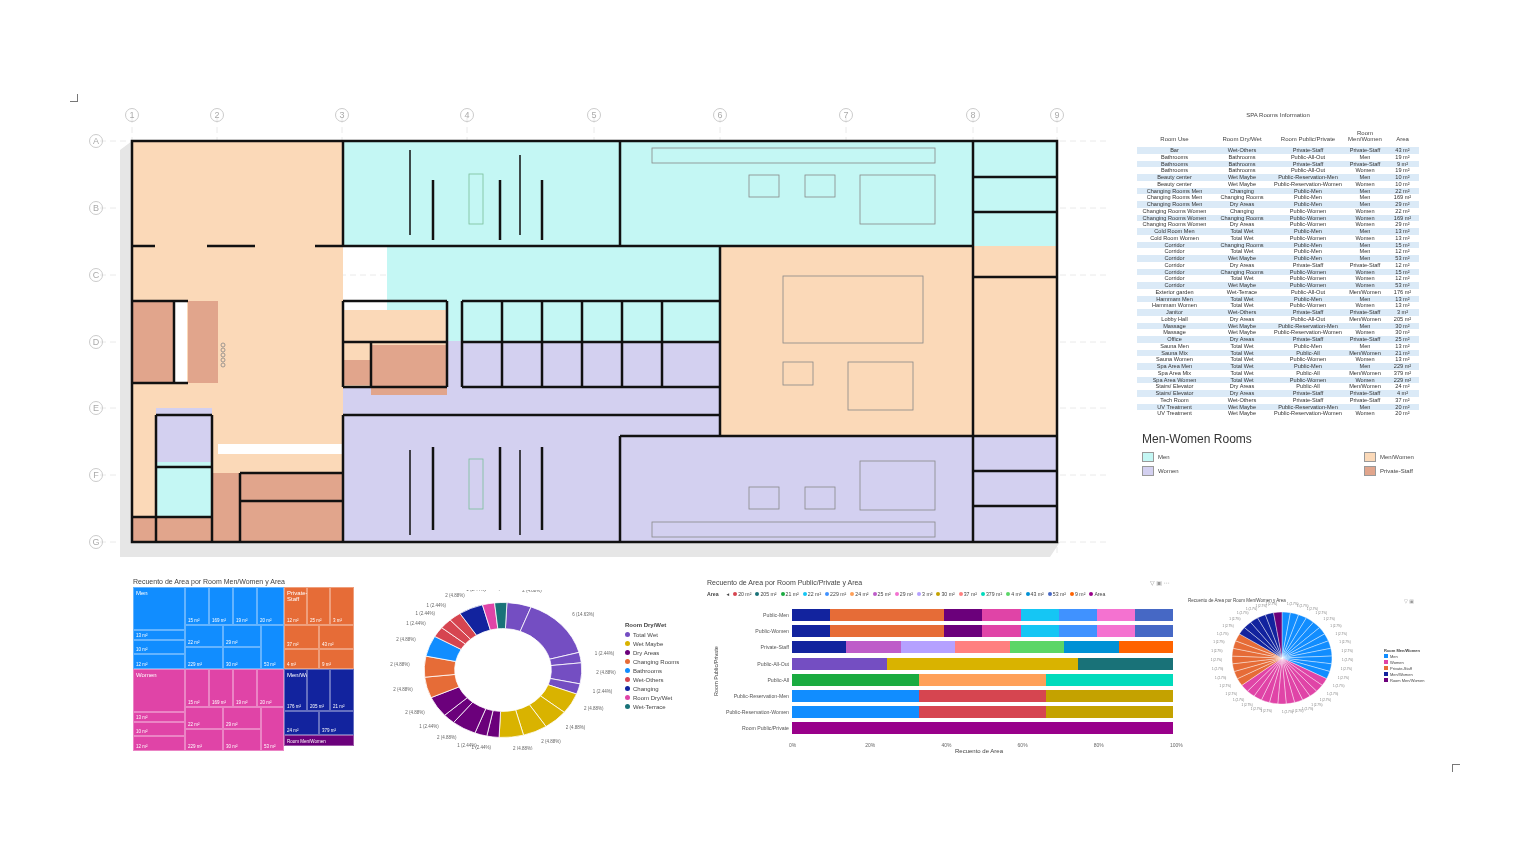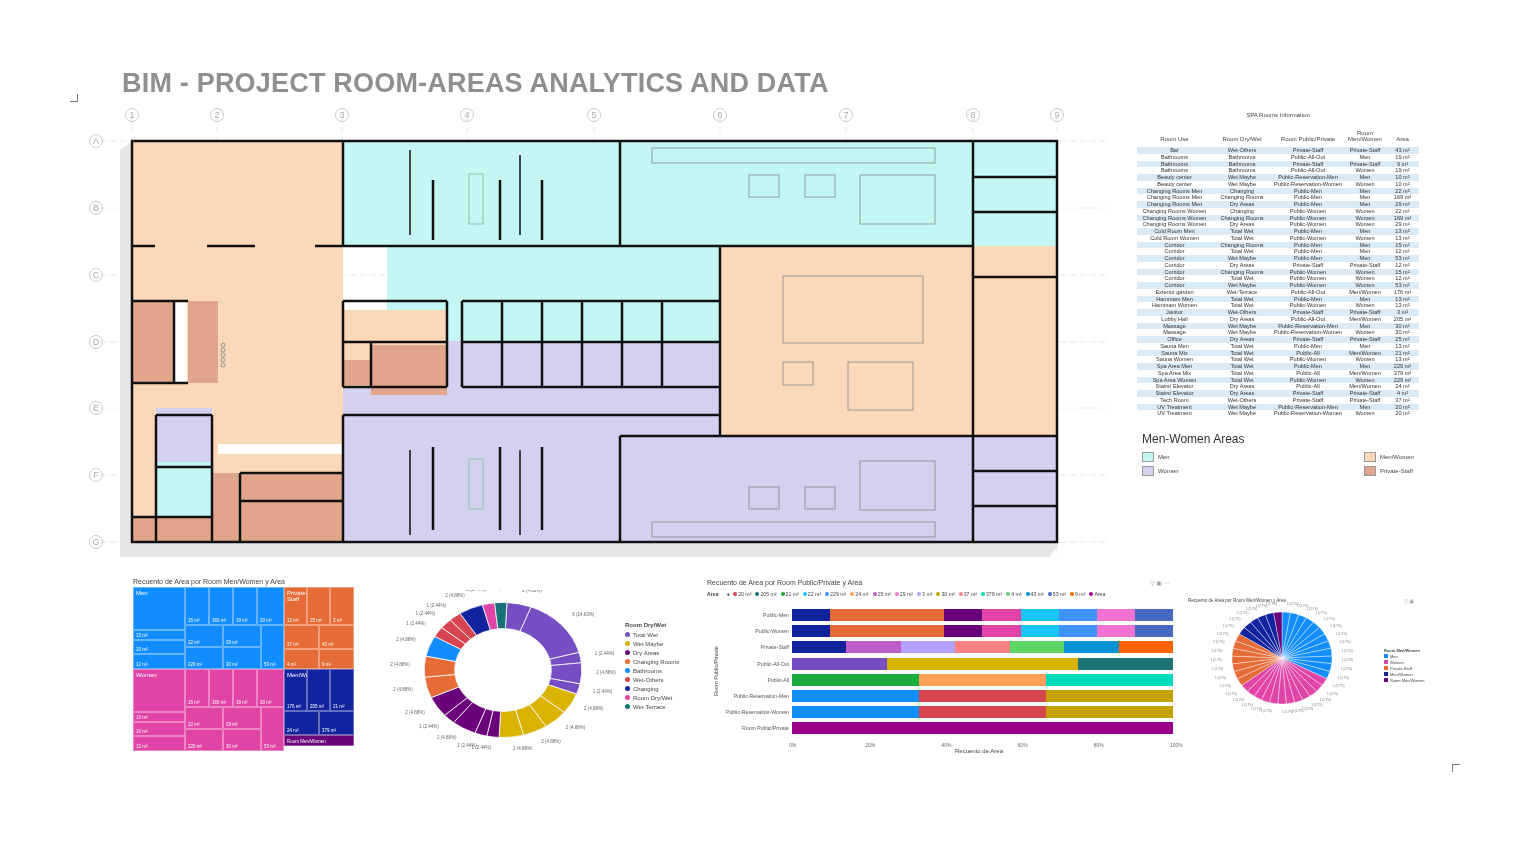--- a/index.html
+++ b/index.html
@@ -50,21 +50,20 @@
   .pie-wrap { position: absolute; left: 1185px; top: 596px; width: 240px; height: 130px; }
   .plegend { position: absolute; left: 1384px; top: 648px; font-size: 4px; color: #444; }
   .plegend .r { display: flex; align-items: center; gap: 2px; height: 6px; }
   .sq { width: 4px; height: 4px; display: inline-block; }
   .icons { position: absolute; font-size: 6px; color: #999; }
 </style>
 </head>
 <body>
 
 <div class="page">
-  <div class="title">BIM - PROJECT ROOM-AREAS ANALYTICS AND DATA</div>
   <div class="corner tl"></div>
   <div class="corner br"></div>
 
   <div class="plan" id="plan">
     <svg width="1040" height="455" viewBox="0 0 1040 455">
 
       <g stroke="#e4e4e4" stroke-width="0.8" stroke-dasharray="6 4">
         <line x1="52" y1="12" x2="52" y2="450"></line>
           <line x1="137" y1="12" x2="137" y2="450"></line>
         <line x1="262" y1="12" x2="262" y2="450"></line>
@@ -499,21 +498,21 @@
         <div class="tbl-row">
           <span>UV Treatment</span>
           <span>Wet Maybe</span>
           <span>Public-Reservation-Women</span>
           <span>Women</span>
           <span>20 m²</span>
         </div>
       </div>
   </div>
 
-  <div class="legend-title">Men-Women Areas</div>
+  <div class="legend-title">Men-Women Rooms</div>
   <div class="legend-item" style="left:1142px;top:452px">
     <span class="sw" style="background:#c4f7f4"></span>
       <span>Men</span>
   </div>
   <div class="legend-item" style="left:1142px;top:466px">
     <span class="sw" style="background:#d3d0f0"></span>
       <span>Women</span>
   </div>
   <div class="legend-item" style="left:1364px;top:452px">
     <span class="sw" style="background:#fbd9b8"></span>

